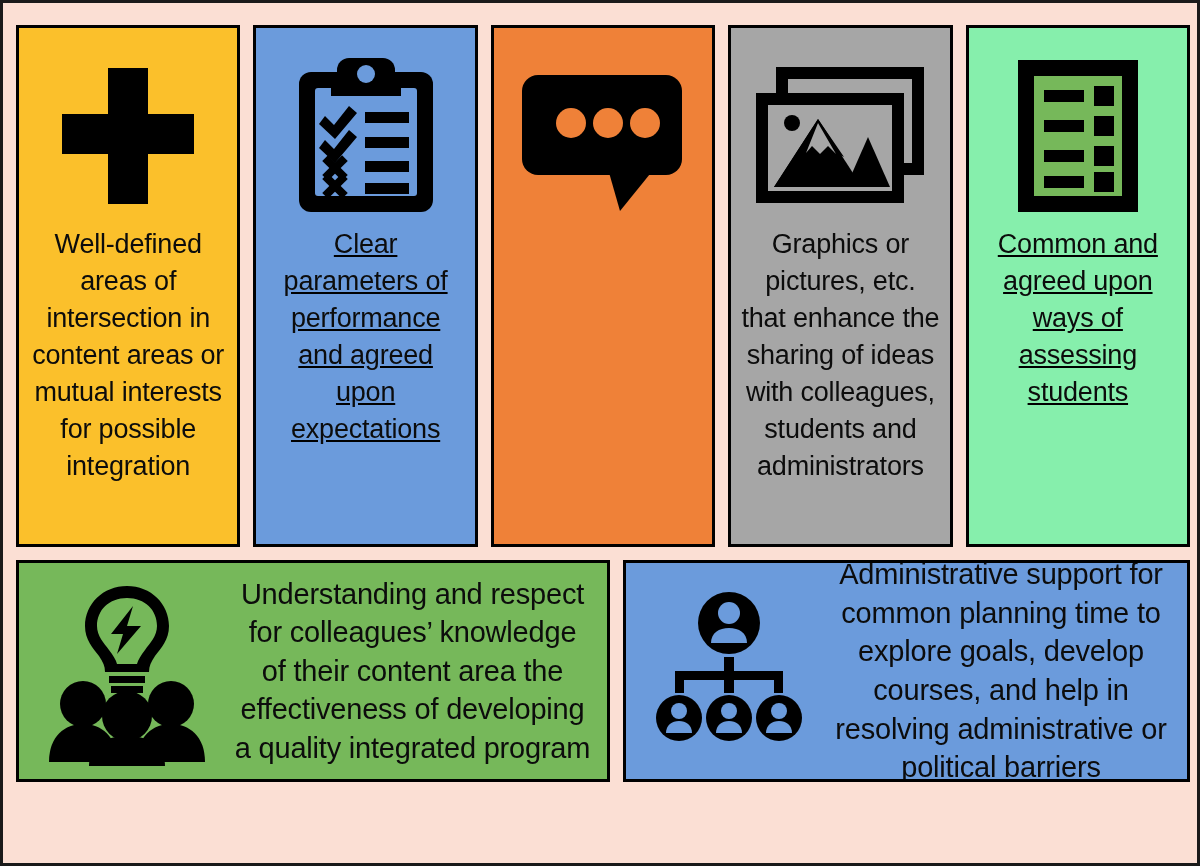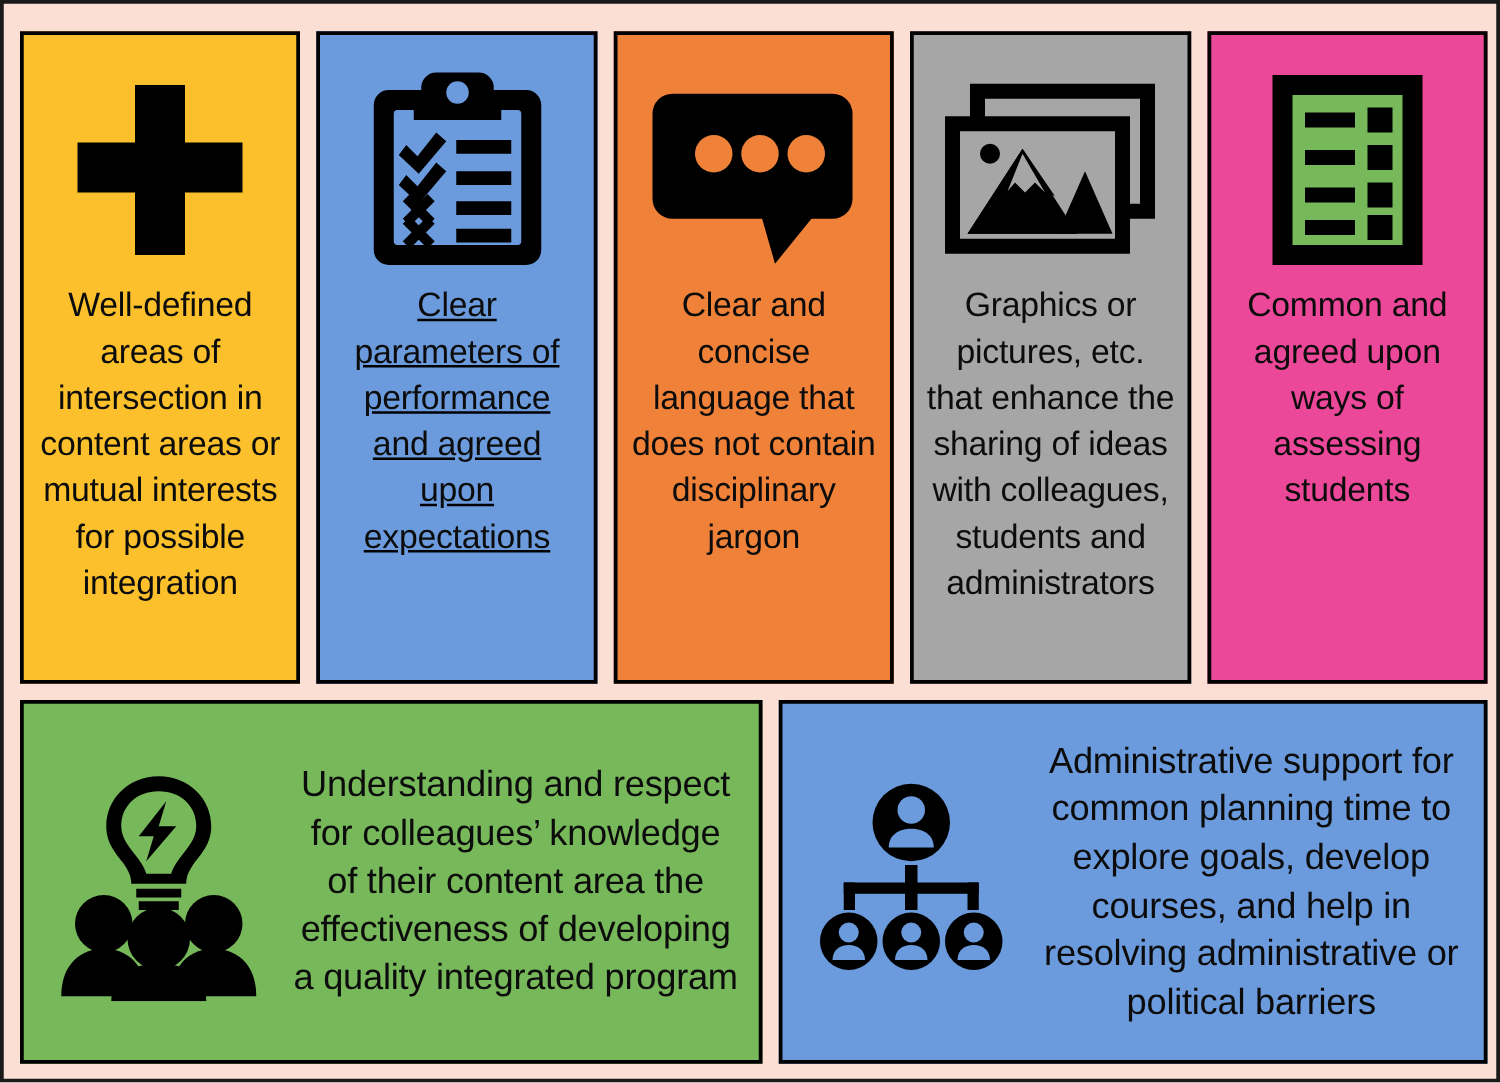--- a/index.html
+++ b/index.html
@@ -61,21 +61,21 @@
     padding: 0 10px 10px 10px;
     letter-spacing: -0.2px;
   }
 
   
   .bottom-row {
     position: absolute;
     left: 13px;
     top: 557px;
     width: 1174px;
-    height: 291px;
+    height: 222px;
     display: flex;
     gap: 13px;
   }
   .wide-card {
     box-sizing: border-box;
     border: 3px solid #000000;
     display: flex;
     flex-direction: row;
     align-items: center;
     overflow: hidden;
@@ -159,21 +159,20 @@
     <div class="card" style="background:#ef8138;">
       <div class="icon-wrap">
         <svg width="175" height="150" viewBox="0 0 175 150" aria-hidden="true">
           <rect x="6" y="14" width="160" height="100" rx="16" fill="#000"></rect>
           <path d="M92 108 L138 108 L104 150 Z" fill="#000"></path>
           <circle cx="55" cy="62" r="15" fill="#ef8138"></circle>
           <circle cx="92" cy="62" r="15" fill="#ef8138"></circle>
           <circle cx="129" cy="62" r="15" fill="#ef8138"></circle>
         </svg>
       </div>
-      <div class="card-text">Clear and concise language that does not contain disciplinary jargon</div>
     </div>
 
     <div class="card" style="background:#a6a6a6;">
       <div class="icon-wrap">
         <svg width="180" height="150" viewBox="0 0 180 150" aria-hidden="true">
 
           <rect x="26" y="6" width="148" height="108" fill="#000"></rect>
           <rect x="38" y="18" width="124" height="84" fill="#a6a6a6"></rect>
 
           <rect x="6" y="32" width="148" height="110" fill="#000"></rect>
@@ -184,21 +183,21 @@
           <path d="M24 126 L68 58 L94 96 L86 92 L78 99 L70 93 L62 100 L52 94 L110 126 Z" fill="#000"></path>
           <path d="M24 126 L68 58 L112 126 Z" fill="#000"></path>
           <path d="M56 92 L62 85 L70 93 L78 85 L86 93 L68 62 Z" fill="#a6a6a6"></path>
 
           <path d="M96 126 L118 76 L140 126 Z" fill="#000"></path>
         </svg>
       </div>
       <div class="card-text">Graphics or pictures, etc. that enhance the sharing of ideas with colleagues, students and administrators</div>
     </div>
 
-    <div class="card" style="background:#ec4899;">
+    <div class="card" style="background:#86efac;text-decoration:underline;">
       <div class="icon-wrap">
         <svg width="140" height="165" viewBox="0 0 140 165" aria-hidden="true">
           <rect x="10" y="6" width="120" height="152" fill="#000"></rect>
           <rect x="26" y="22" width="88" height="120" fill="#76b85a"></rect>
           <rect x="36" y="36" width="40" height="12" fill="#000"></rect>
           <rect x="36" y="66" width="40" height="12" fill="#000"></rect>
           <rect x="36" y="96" width="40" height="12" fill="#000"></rect>
           <rect x="36" y="122" width="40" height="12" fill="#000"></rect>
           <rect x="86" y="32" width="20" height="20" fill="#000"></rect>
           <rect x="86" y="62" width="20" height="20" fill="#000"></rect>

